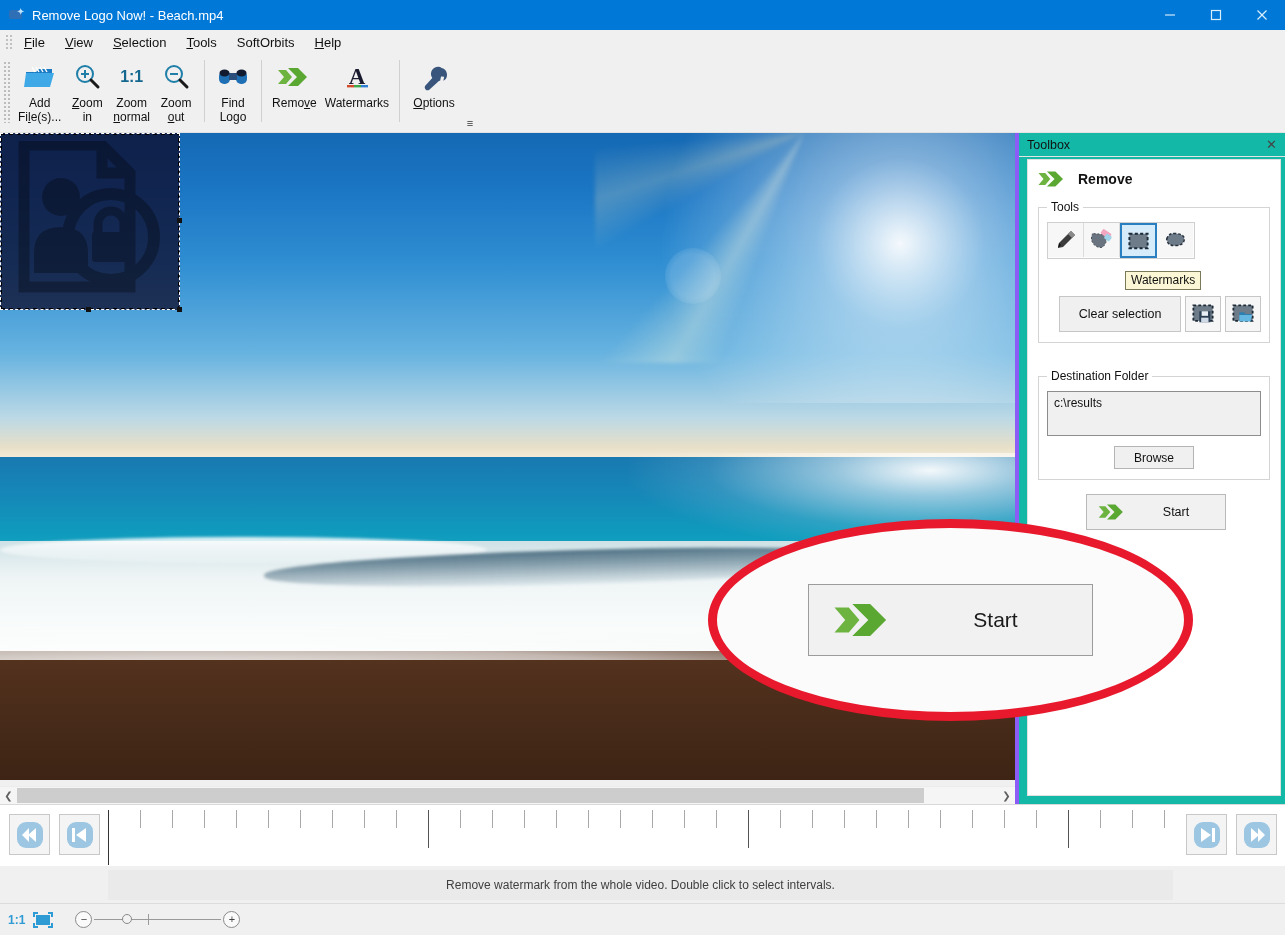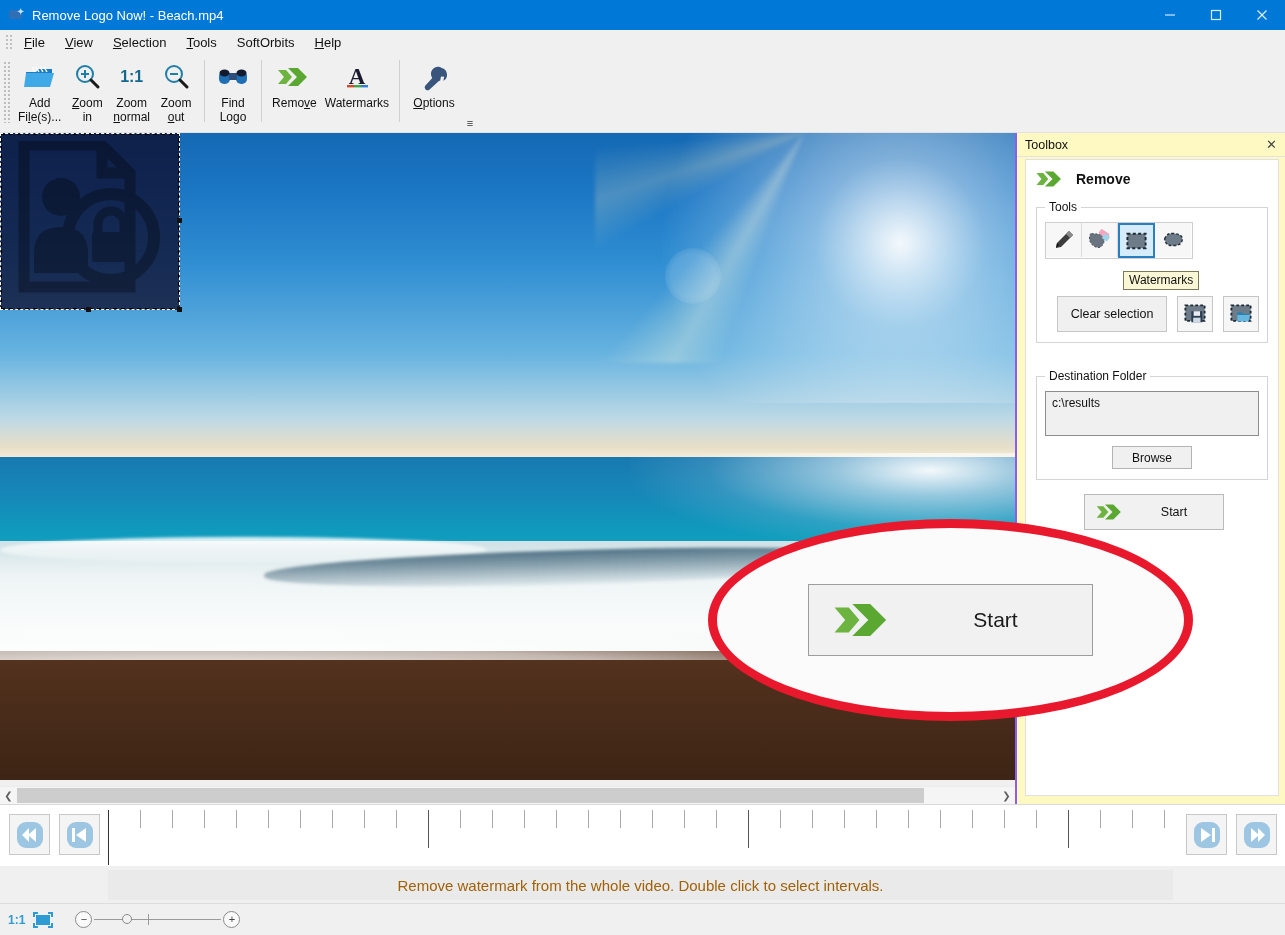--- a/index.html
+++ b/index.html
@@ -193,21 +193,21 @@
   
   .statusstrip {
     position:absolute; left:0; top:866px; width:1285px; height:37px;
     background:#f0f0f0;
   }
   .ss-inner {
     position:absolute; left:108px; top:4px; width:1065px; height:30px;
     background:#eaeaea;
     display:flex; align-items:center; justify-content:center;
   }
-  .ss-text { font-size:15px; color:#a16207; }
+  .ss-text { font-size:12px; color:#404040; }
 
   
   .bottombar {
     position:absolute; left:0; top:903px; width:1285px; height:32px;
     background:#f0f0f0; border-top:1px solid #dcdcdc;
     display:flex; align-items:center;
   }
   .bb-ratio { font-size:12px; color:#2f9bd4; font-weight:bold; margin-left:8px; }
   .bb-fit { margin-left:8px; position:relative; width:20px; height:16px; }
   .bb-fit .inner { position:absolute; left:3px; top:3px; width:14px; height:10px; background:#2f9bd4; }
@@ -234,21 +234,21 @@
   }
   .bb-grip {
     width:14px; height:26px; margin-left:4px; margin-right:2px;
     background-image: radial-gradient(#b5b5b5 40%, transparent 41%);
     background-size:4px 4px; background-position: 2px 8px;
   }
 
   
   .toolbox {
     position:absolute; left:1015px; top:133px; width:270px; height:671px;
-    background:#fef9c3; border-left:2px solid #8b5cf6;
+    background:#14b8a6; border-left:4px solid #8b5cf6;
   }
   .tbx-head {
     height:24px; display:flex; align-items:center;
     padding:0 8px; border-bottom:1px solid #e3e3e3;
   }
   .tbx-head .ttl { font-size:12.5px; color:#111; }
   .tbx-head .x { margin-left:auto; font-size:13px; color:#444; line-height:1; }
   .tbx-body {
     position:absolute; left:8px; top:26px; width:254px; height:calc(100% - 34px);
     background:#fff; border:1px solid #e0e0e0;
@@ -269,21 +269,21 @@
     border-right:1px solid #dcdcdc; background:#f7f7f7;
   }
   .toolcell:last-child { border-right:none; }
   .toolcell.active { background:#d6ecfb; border:2px solid #2a7fc0; width:37px; height:35px; }
 
   .tooltip-box {
     display:inline-block; margin:12px 0 0 78px;
     background:#fbf7d6; border:1px solid #7a7a5a; color:#111;
     font-size:12px; padding:1px 5px 2px 5px;
   }
-  .selrow { display:flex; align-items:center; gap:10px; margin-top:6px;padding-left:12px; }
+  .selrow { display:flex; align-items:center; gap:4px; margin-top:6px;padding-left:12px; }
   .btn-clear {
     flex:1; height:36px; background:#f0f0f0; border:1px solid #c6c6c6;
     font-size:12.5px; color:#111; display:flex; align-items:center; justify-content:center;
   }
   .btn-sq {
     width:36px; height:36px; background:#f6f6f6; border:1px solid #c6c6c6;
     display:flex; align-items:center; justify-content:center;
   }
   .destbox {
     width:100%; height:45px; background:#f0f0f0; border:1px solid #8d8d8d;

